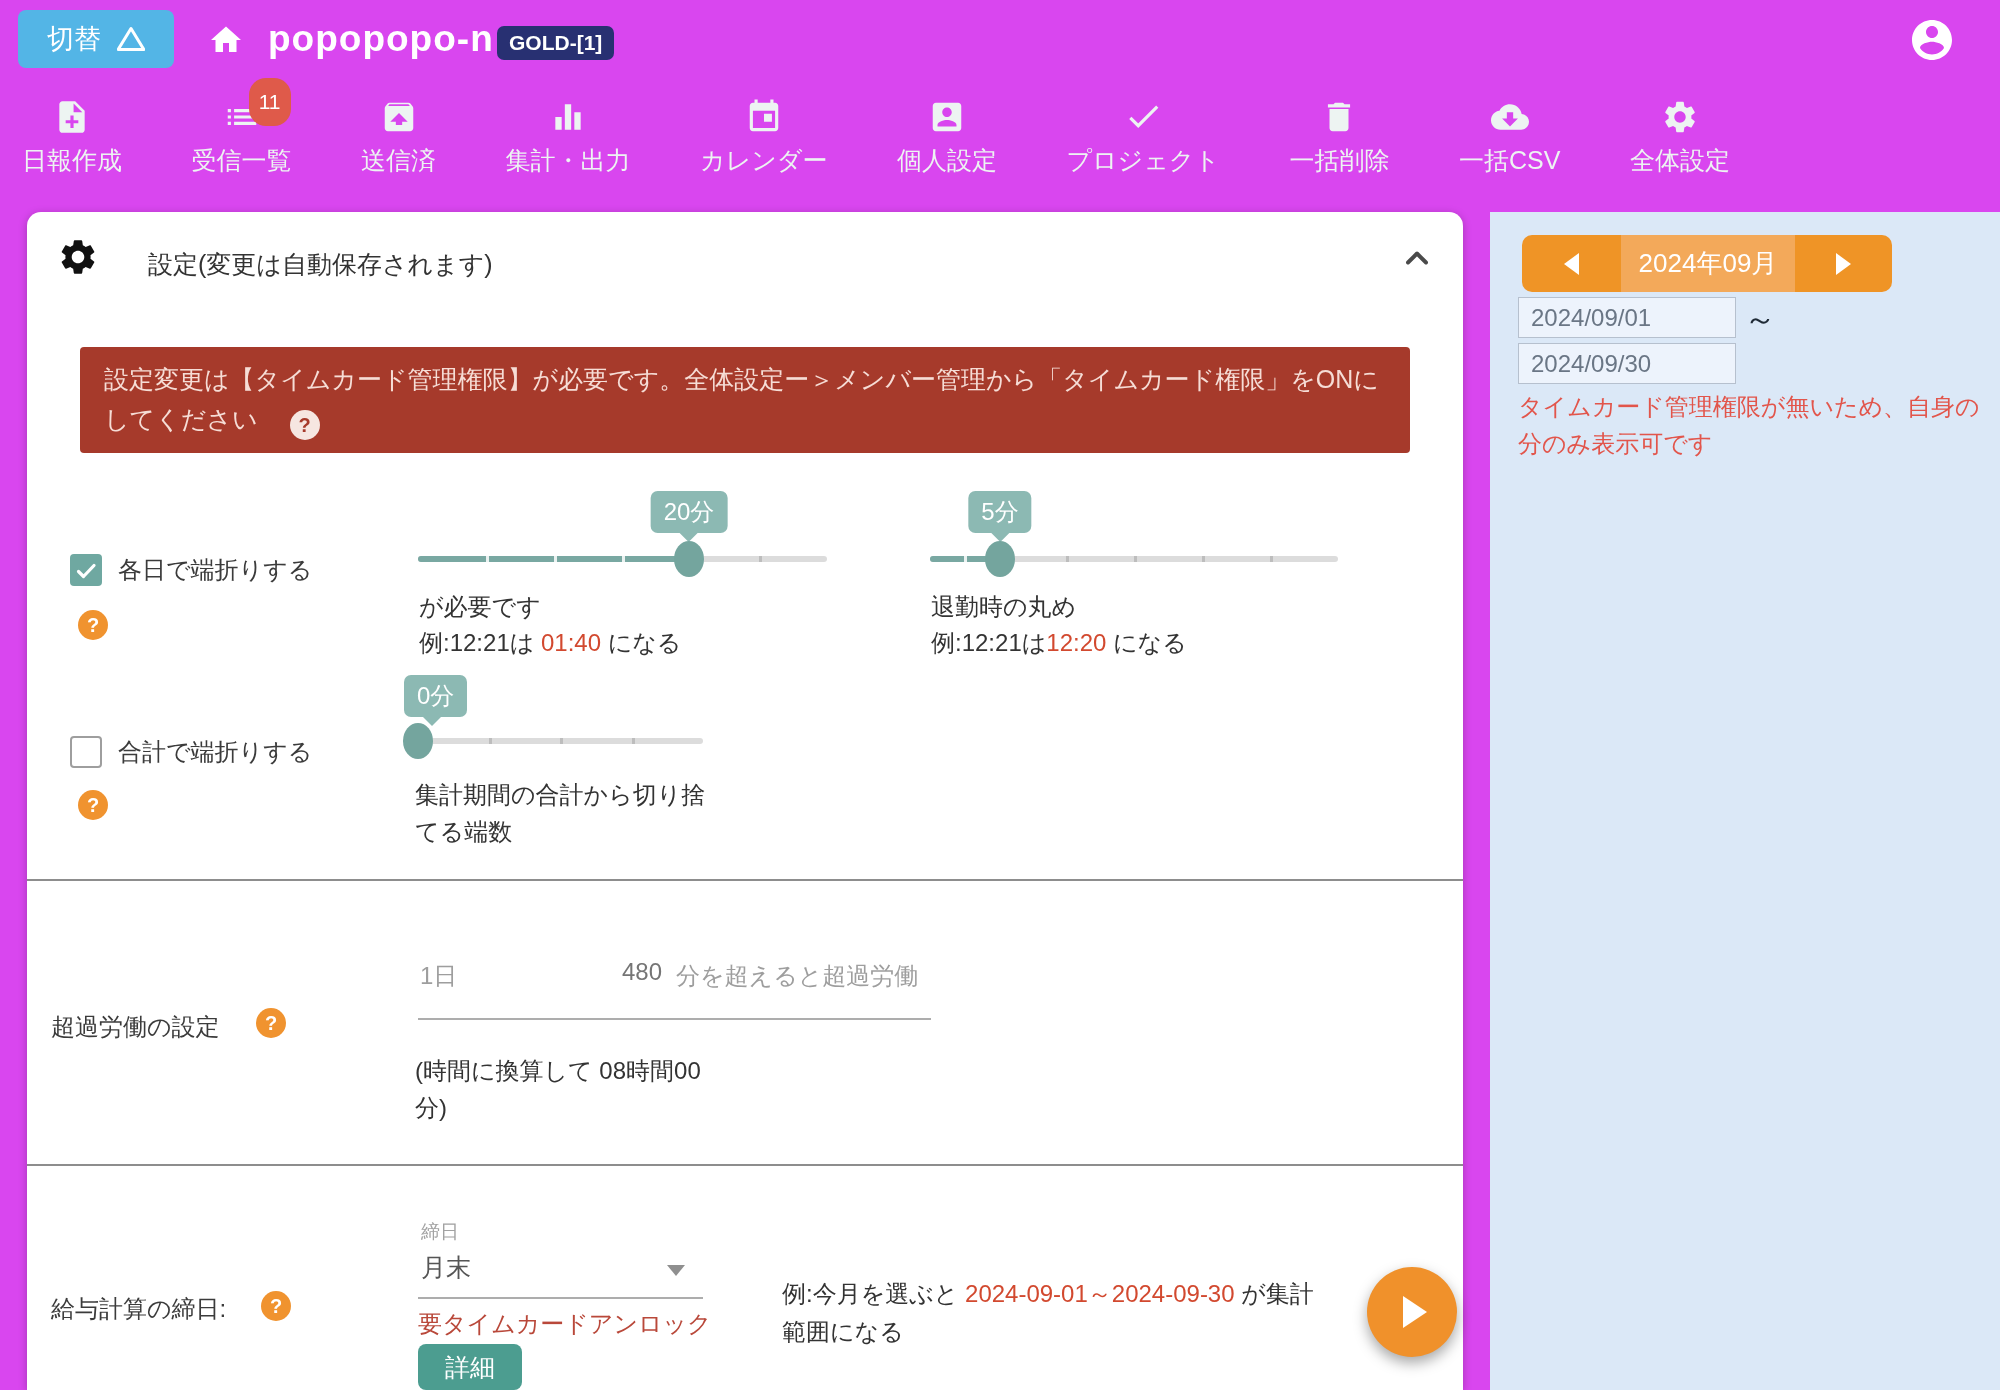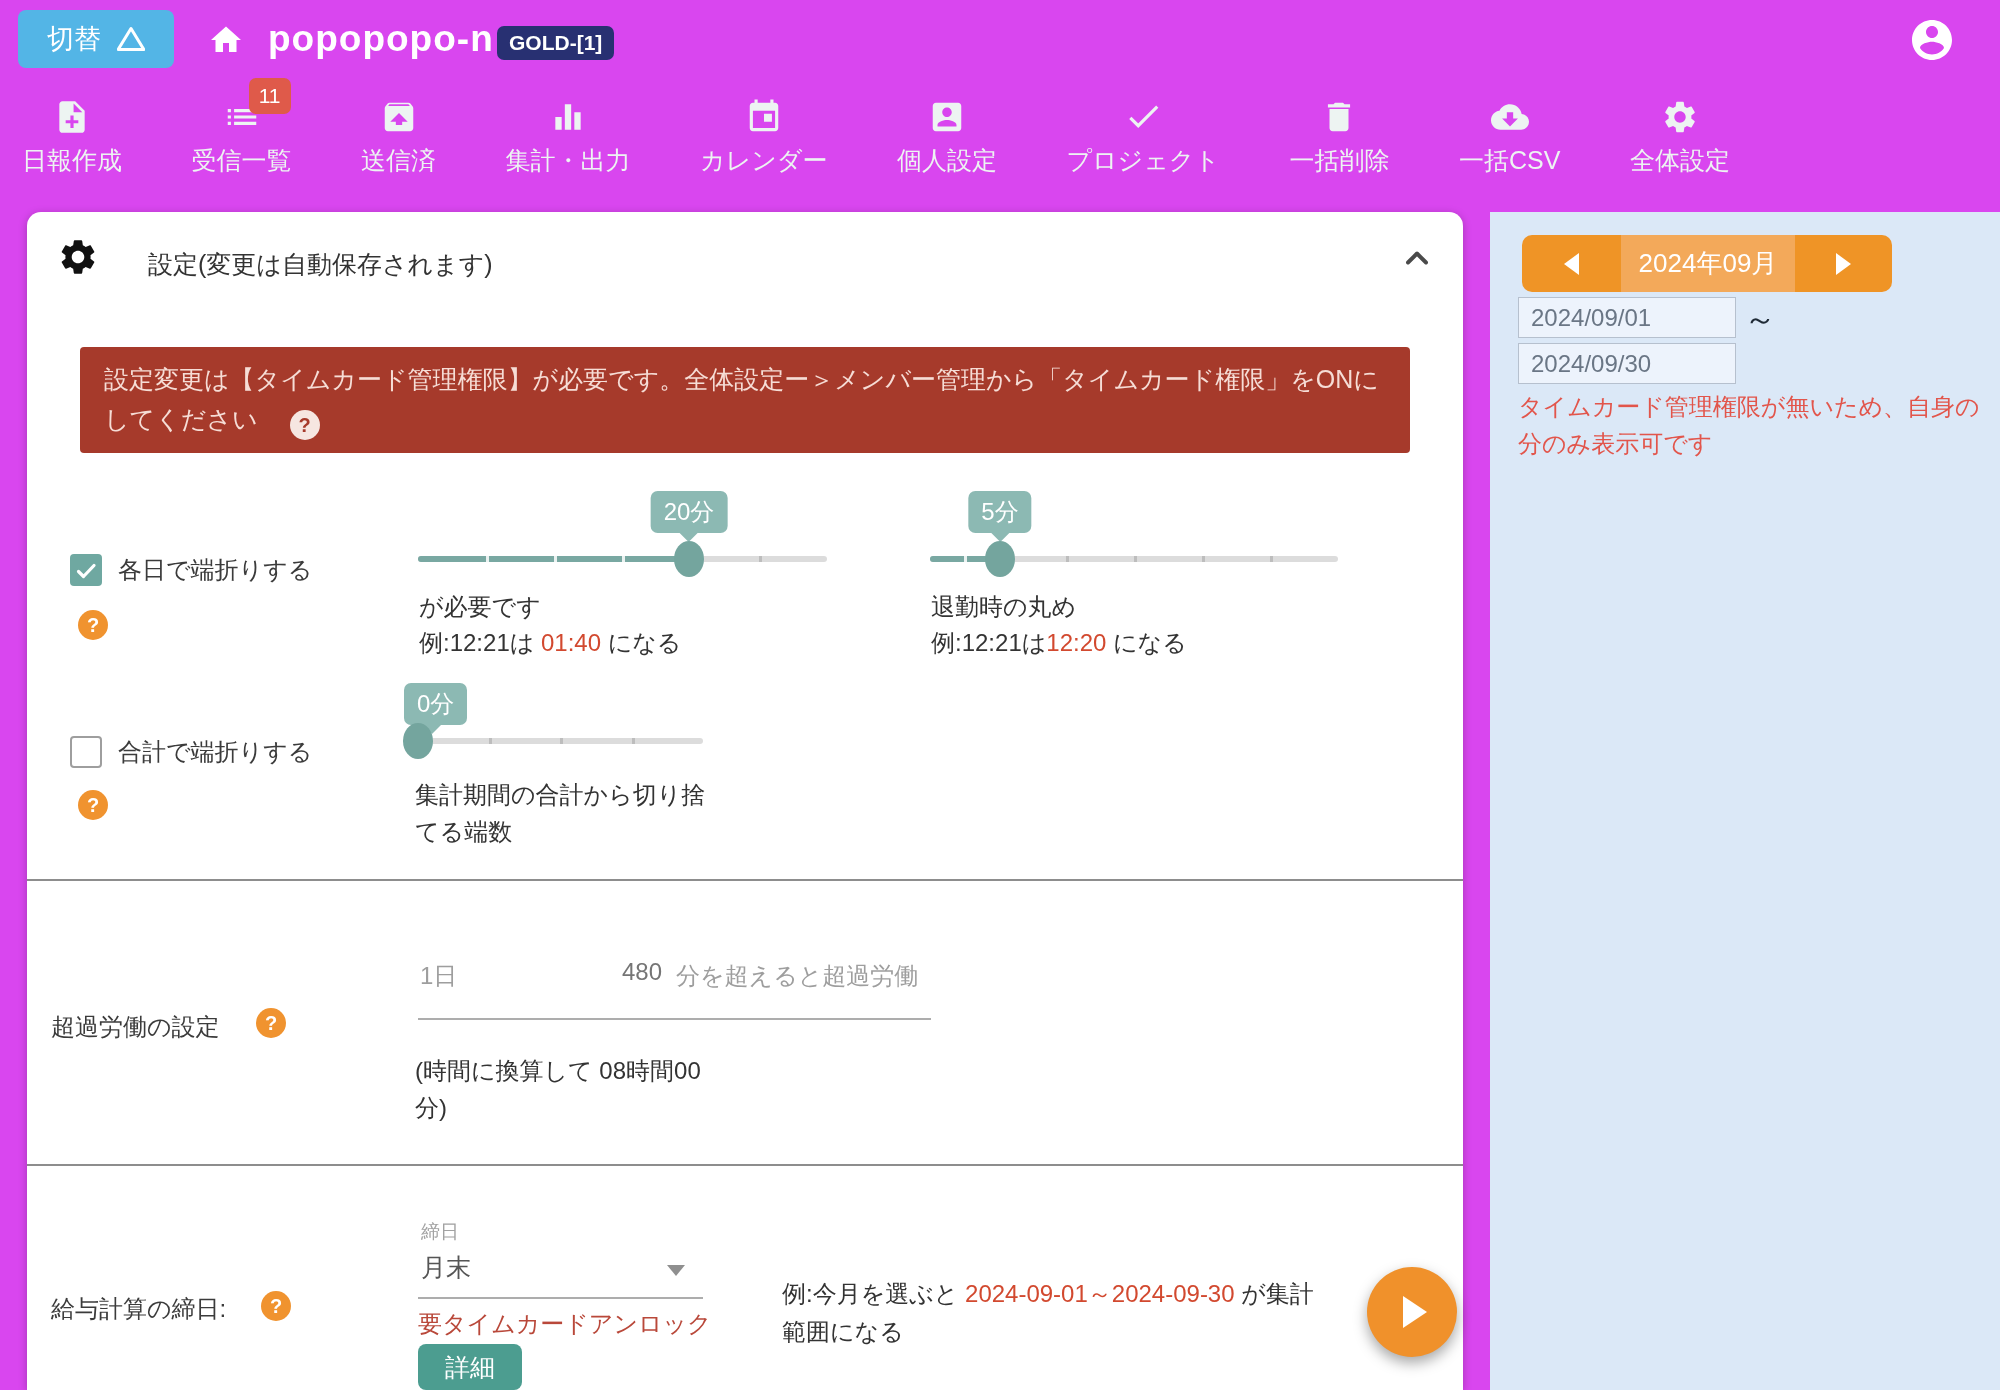--- a/index.html
+++ b/index.html
@@ -21,21 +21,21 @@
   
   .nav { position:absolute; left:0; top:80px; width:1752px; height:124px;
     display:flex; justify-content:space-between; align-items:flex-start; padding:10px 22px 0 22px; }
   .nav-item { position:relative; height:108px; display:flex; flex-direction:column; align-items:center;
     justify-content:flex-start; gap:8px; color:#EDF4F2; cursor:pointer; padding-top:8px; }
   .nav-item .nicon { position:relative; width:38px; height:38px; }
   .nav-item .nicon svg { width:38px; height:38px; }
   .nav-item .nlabel { font-size:25px; white-space:nowrap;text-align:center; }
   .nav-item.active::after { content:""; position:absolute; left:-16px; right:-16px; bottom:0; height:4px; background:#fff; }
   .nav-badge { position:absolute; top:-20px; right:-30px; background:#DF5A4A; color:#fff;
-    font-size:21px; padding:6px 10px; border-radius:7px; }
+    font-size:21px; padding:12px 10px; border-radius:17px; }
 
   
   .card { position:absolute; left:27px; top:212px; width:1436px; height:1178px;
     background:#fff; border-radius:14px 14px 0 0; box-shadow:0 2px 8px rgba(0,0,0,.25); }
   .panel-gear { position:absolute; left:30px; top:24px; width:42px; height:42px; color:#111; }
   .panel-title { position:absolute; left:121px; top:36px; font-size:25px; color:#333; }
   .collapse-ic { position:absolute; left:1372px; top:28px; width:36px; height:36px; color:#4a4a4a; cursor:pointer; }
 
   .warning { position:absolute; left:53px; top:135px; width:1330px; height:106px;
     background:#A63A2B; border-radius:4px; color:#F6DDD6; font-size:25px; line-height:40px;
@@ -262,21 +262,21 @@
       <div class="s-ex" style="left:1px; top:136px;"><span>例:12:21は</span><span class="red-val">12:20</span><span> になる</span></div>
     </div>
 
     <div class="chk-row" style="top:524px;">
       <span class="chkbox off"></span>
       <span class="chk-label">合計で端折りする</span>
     </div>
     <span class="help-orange" style="left:51px; top:578px;"></span>
 
     <div class="slider" style="left:391px; top:463px; width:285px; height:120px;">
-      <div class="tip" style="left:-14px; top:0;margin-top:8px; --px:28px;">0分</div>
+      <div class="tip" style="left:-14px; top:0; --px:28px;">0分</div>
       <div class="track" style="top:63px;">
         <span class="tick dk" style="left:71px;"></span>
           <span class="tick dk" style="left:142px;"></span>
         <span class="tick dk" style="left:214px;"></span>
       </div>
       <div class="thumb" style="left:-15px; top:48px;"></div>
     </div>
     <div class="note-block" style="left:388px; top:565px; width:300px;font-family:Liberation Serif, serif;">集計期間の合計から切り捨てる端数</div>
 
     <div class="divider" style="top:667px;"></div>

